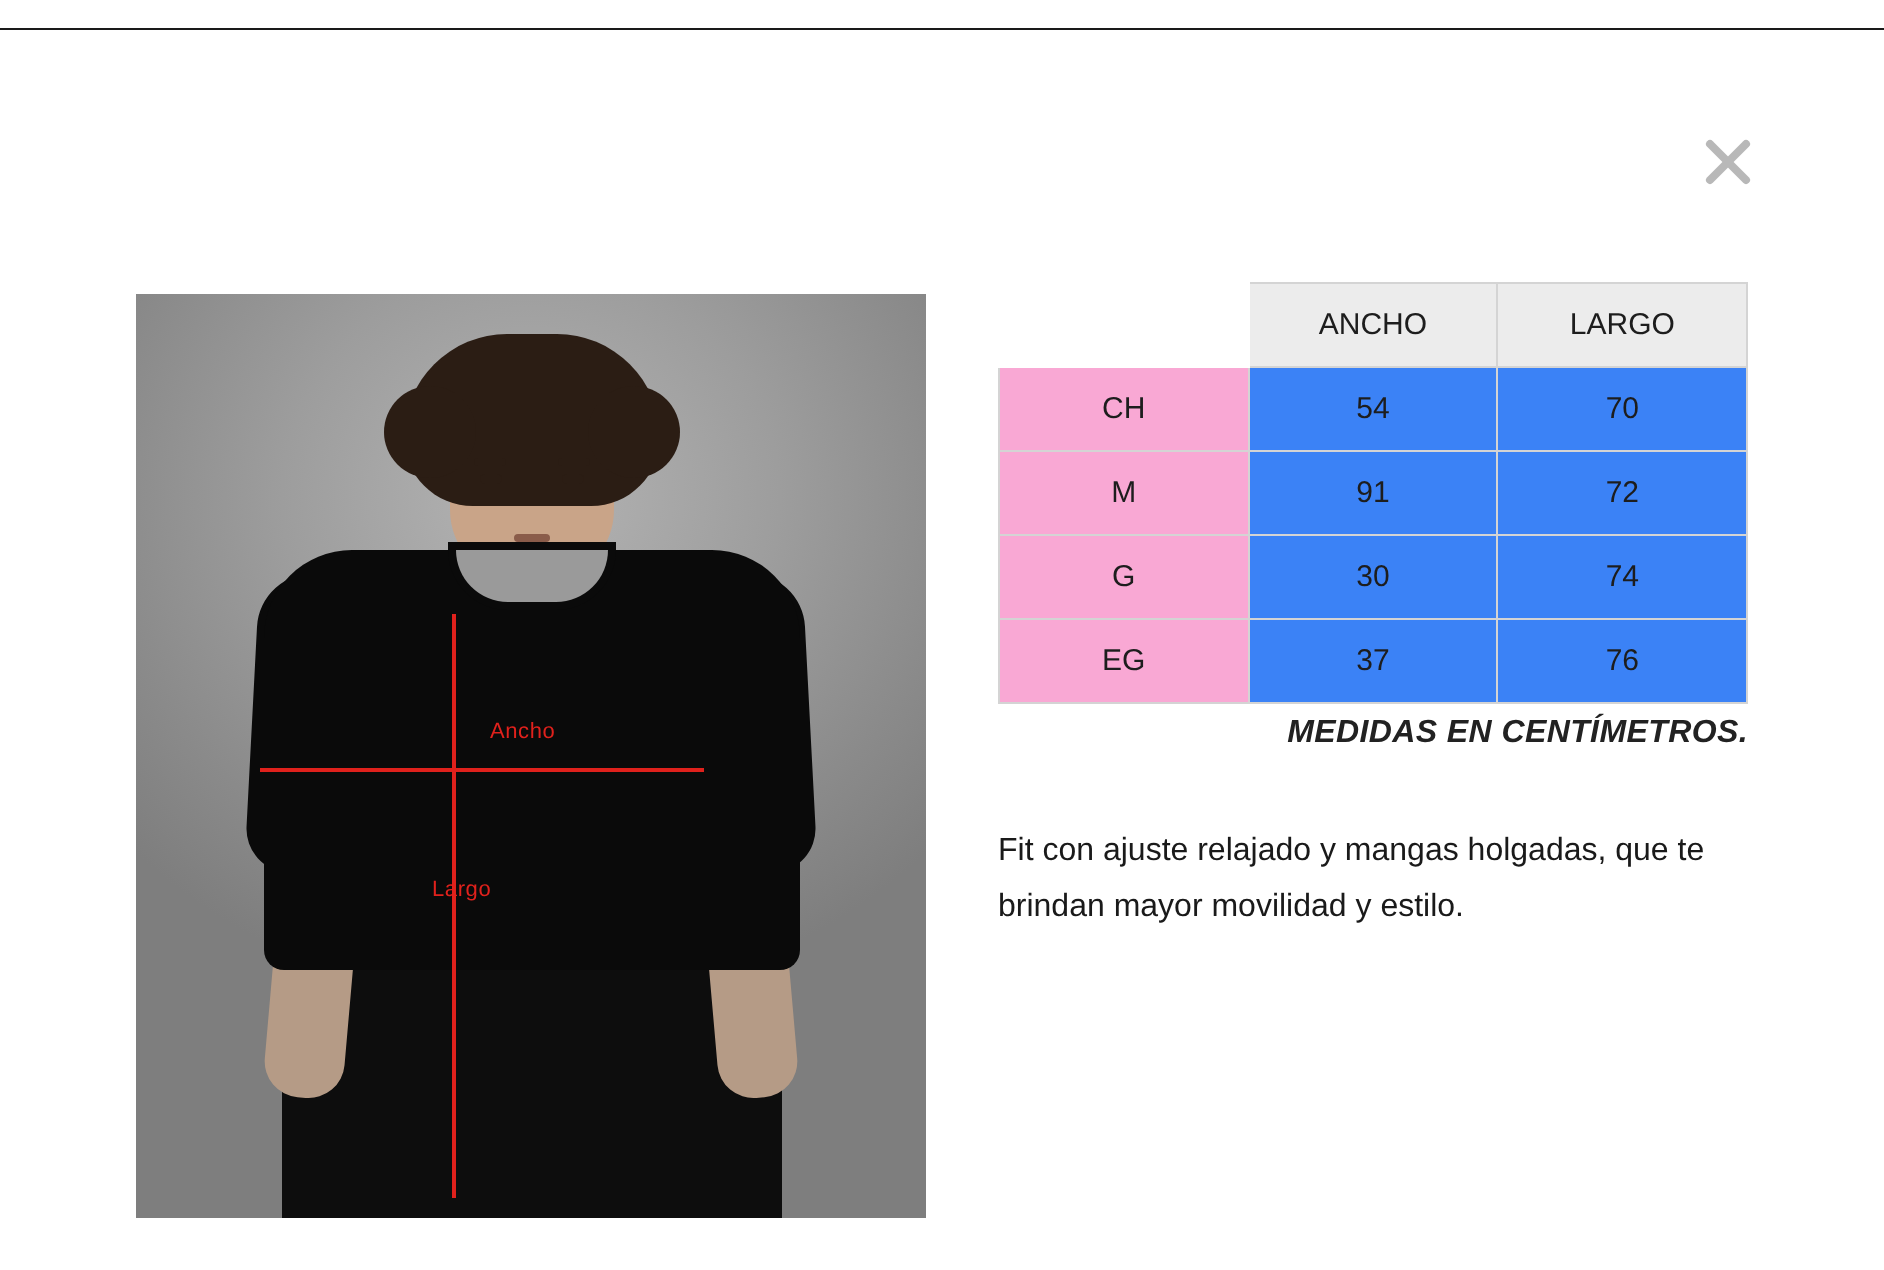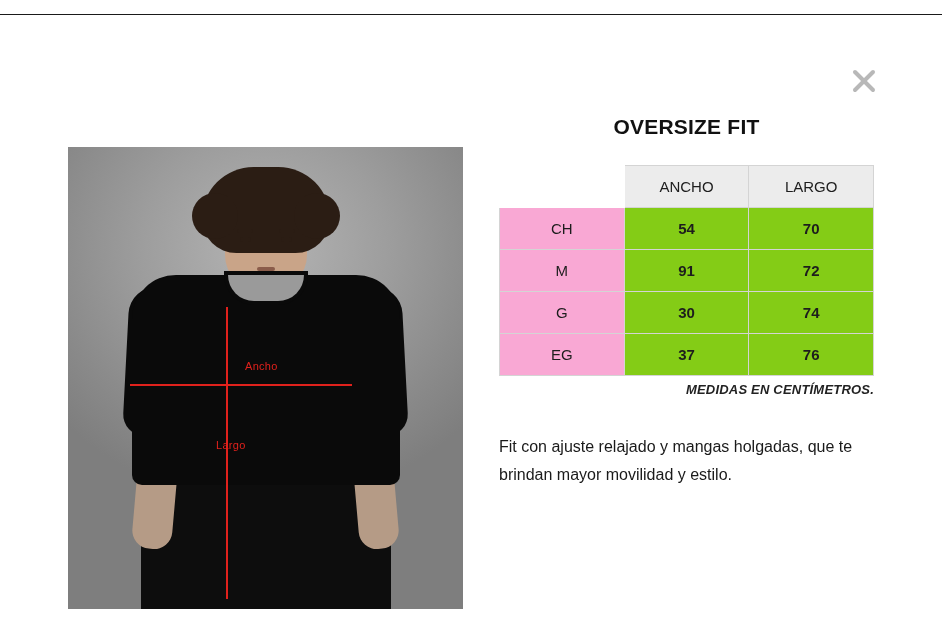--- a/index.html
+++ b/index.html
@@ -241,28 +241,27 @@
   }
   table.sizes thead th.blank {
     background: #ffffff;
     border-color: #ffffff;
   }
   table.sizes tbody th {
     background: #f9a8d4;
     font-weight: normal;
   }
   table.sizes tbody td {
-    background: #84cc16;
-    font-weight: bold;
+    background: #3b82f6;
   }
   .note {
     margin-top: 6px;
     width: 375px;
     text-align: right;
-    font-size: 13px;
+    font-size: 16px;
     font-weight: bold;
     font-style: italic;
     color: #222222;
     letter-spacing: .2px;
   }
   .desc {
     margin-top: 36px;
     width: 375px;
     font-size: 16px;
     line-height: 1.78;
@@ -300,21 +299,20 @@
     <div class="sleeve-r"></div>
     <div class="tee"></div>
     <div class="tee-collar"></div>
     <div class="line-v"></div>
     <div class="line-h"></div>
     <div class="lbl-ancho">Ancho</div>
     <div class="lbl-largo">Largo</div>
   </div>
 
   <div class="panel">
-    <h2>OVERSIZE FIT</h2>
 
     <table class="sizes">
       <thead>
         <tr>
           <th class="blank"></th>
           <th>ANCHO</th>
           <th>LARGO</th>
         </tr>
       </thead>
       <tbody>

